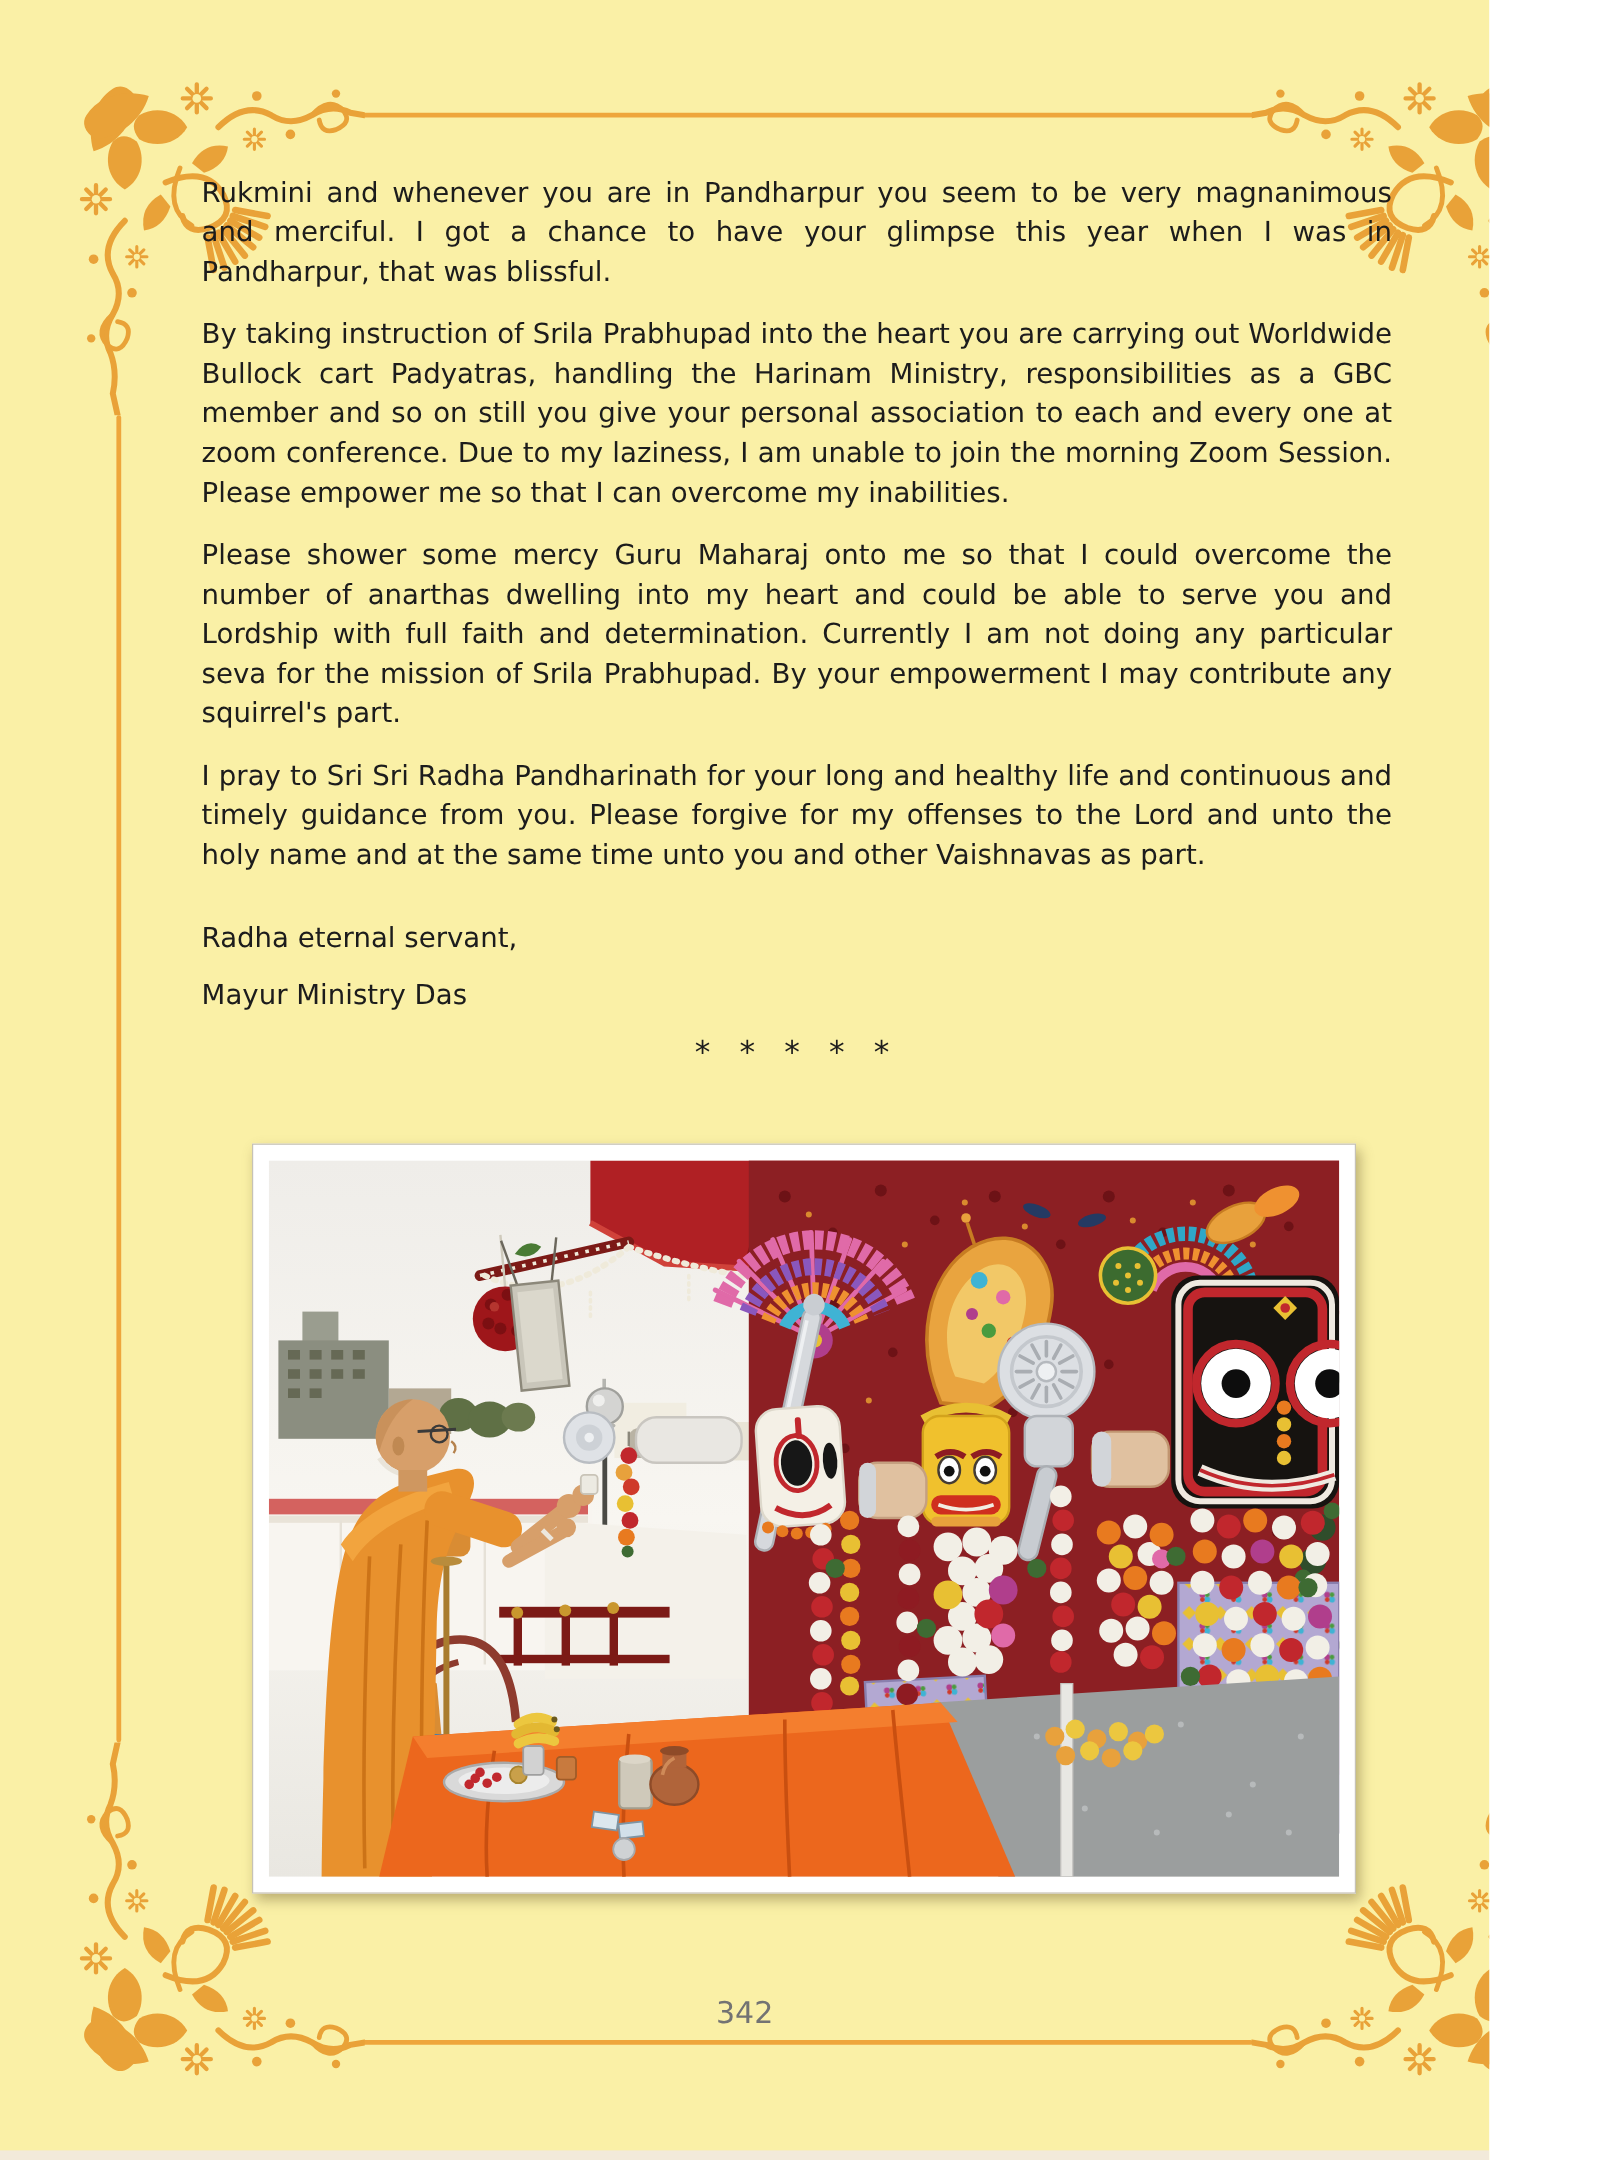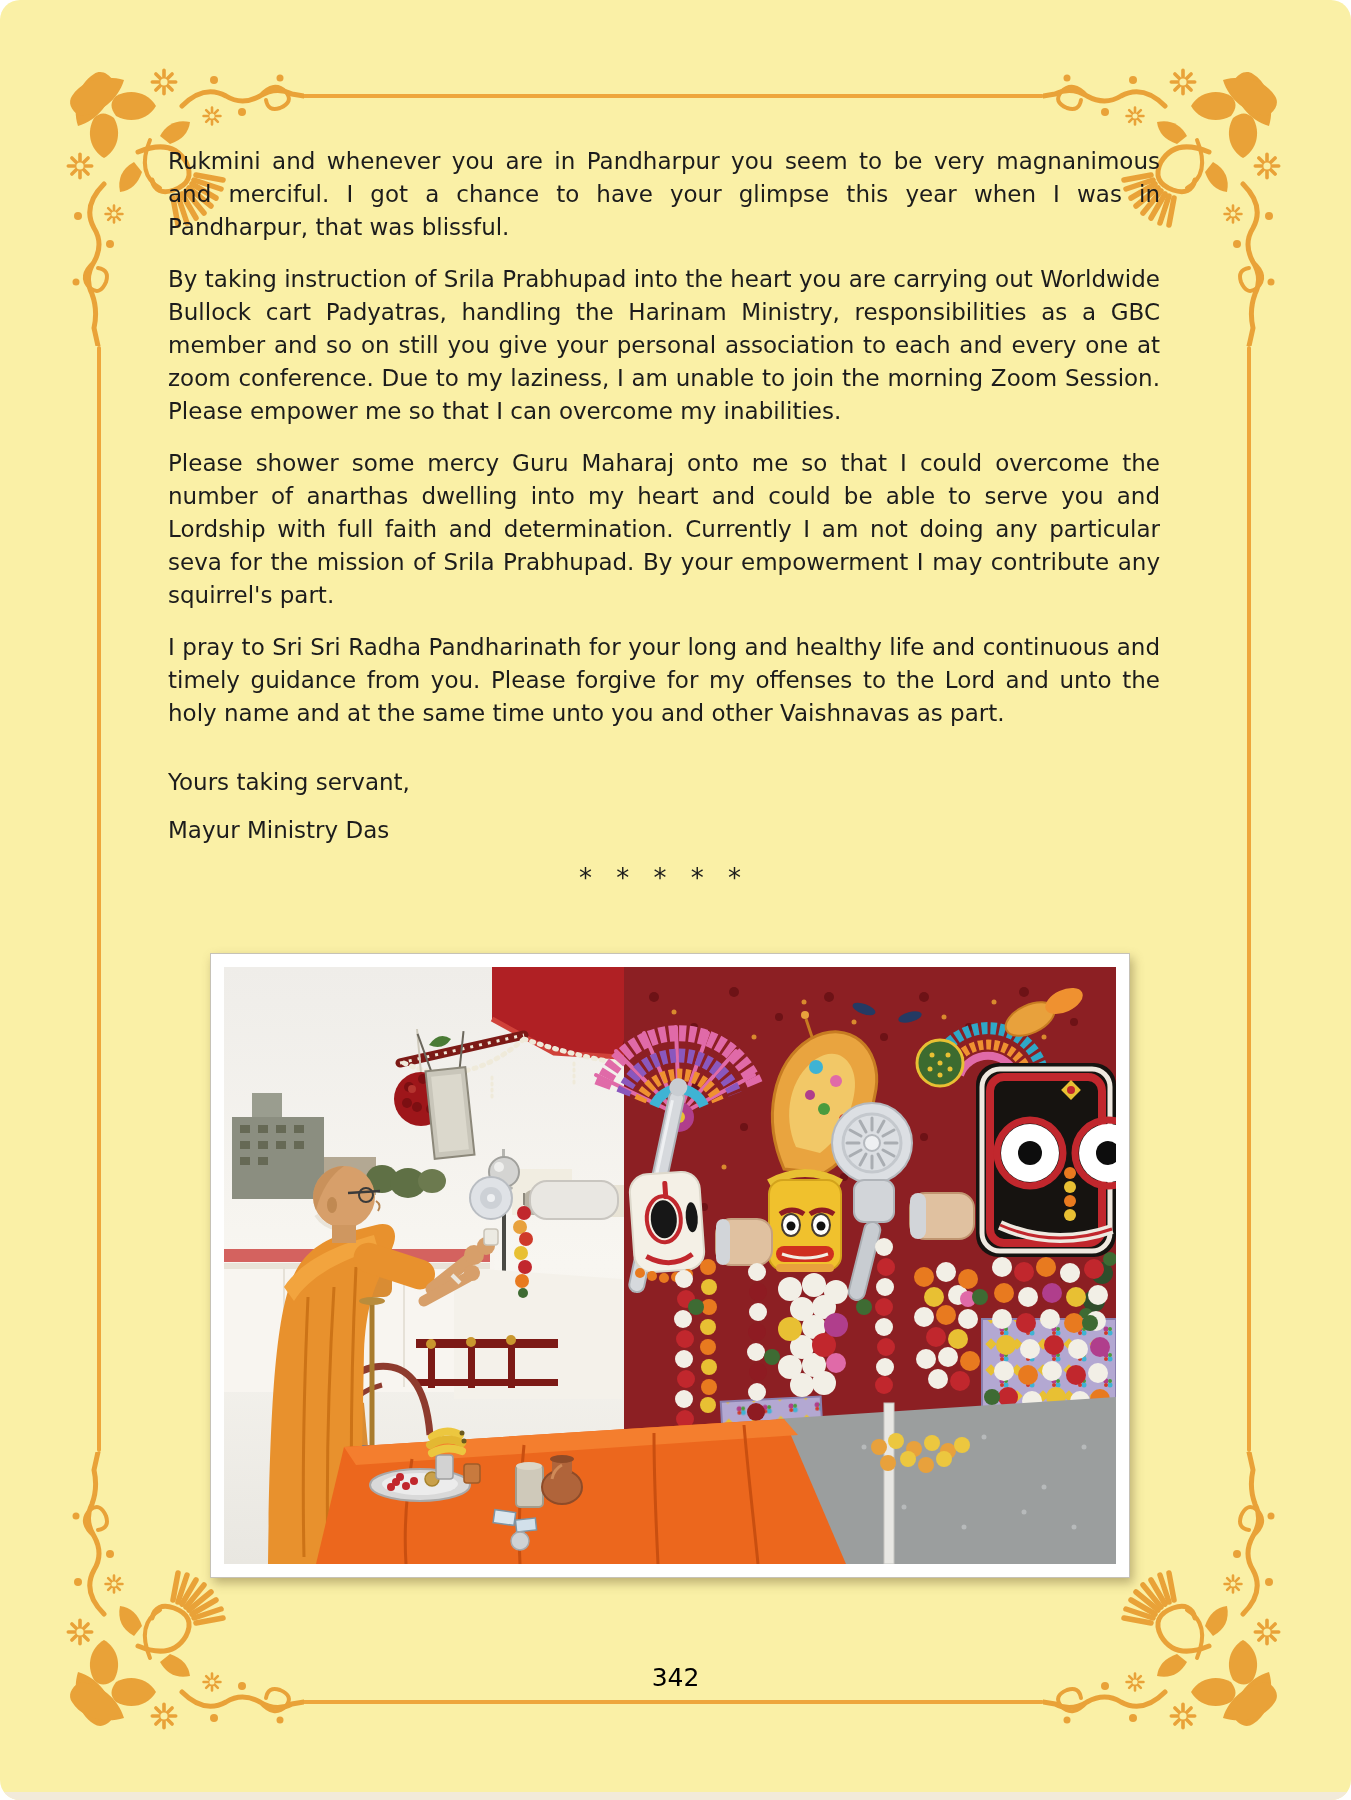--- a/index.html
+++ b/index.html
@@ -1,17 +1,17 @@
 <!DOCTYPE html>
 <html><head>
 <meta charset="utf-8">
 <style>
   html,body{margin:0;padding:0;background:#fff;}
-  .page{position:relative;width:1351px;height:1800px;background:#FAF0A6;overflow:hidden;
-        font-family:"DejaVu Sans",sans-serif;border-radius:20px;}
+  .page{position:relative;width:1241px;height:1800px;background:#FAF0A6;overflow:hidden;
+        font-family:"DejaVu Sans",sans-serif;}
   
   .bline{position:absolute;background:#EEA63C;border-radius:2px;}
   .bline.top{left:302px;top:94px;width:742px;height:4px;}
   .bline.bottom{left:302px;top:1700px;width:742px;height:4px;}
   .bline.left{left:97px;top:346px;width:4px;height:1106px;}
   .bline.right{left:1247px;top:346px;width:4px;height:1106px;}
   .corner{position:absolute;width:240px;height:280px;color:#E9A238;}
   .corner.tl{left:64px;top:66px;}
   .corner.tr{left:1043px;top:66px;transform:scaleX(-1);}
   .corner.bl{left:64px;top:1452px;transform:scaleY(-1);}
@@ -24,21 +24,21 @@
   .closing p{margin:0 0 15px 0;text-align:left;}
   .separator{margin-top:12px;text-align:center;font-size:26px;letter-spacing:8px;
              color:#1C1C1C;}
   
   .photo-frame{position:absolute;left:210px;top:953px;width:892px;background:#FFFFFF;
                padding:13px;border:1px solid #C6C2B6;
                box-shadow:3px 5px 10px rgba(110,95,50,0.45);}
   .photo-frame svg{display:block;width:892px;height:597px;}
   
   .page-number{position:absolute;left:0;top:1663px;width:100%;text-align:center;
-               color:#000000;font-size:25px;}
+               color:#737373;font-size:25px;}
   .page-edge{position:absolute;left:0;bottom:0;width:100%;height:8px;background:#F2EADA;}
 </style>
 </head>
 <body>
 
 <div class="page">
 
   <svg width="0" height="0" style="position:absolute" aria-hidden="true">
     <defs>
       <g id="flower8">
@@ -105,21 +105,21 @@
   <svg class="corner br" viewBox="0 0 240 280">
       <use href="#corner-orn"></use>
     </svg>
 
   <div class="letter">
     <p>Rukmini and whenever you are in Pandharpur you seem to be very magnanimous and merciful. I got a chance to have your glimpse this year when I was in Pandharpur, that was blissful.</p>
     <p>By taking instruction of Srila Prabhupad into the heart you are carrying out Worldwide Bullock cart Padyatras, handling the Harinam Ministry, responsibilities as a GBC member and so on still you give your personal association to each and every one at zoom conference. Due to my laziness, I am unable to join the morning Zoom Session. Please empower me so that I can overcome my inabilities.</p>
     <p>Please shower some mercy Guru Maharaj onto me so that I could overcome the number of anarthas dwelling into my heart and could be able to serve you and Lordship with full faith and determination. Currently I am not doing any particular seva for the mission of Srila Prabhupad. By your empowerment I may contribute any squirrel's part.</p>
     <p>I pray to Sri Sri Radha Pandharinath for your long and healthy life and continuous and timely guidance from you. Please forgive for my offenses to the Lord and unto the holy name and at the same time unto you and other Vaishnavas as part.</p>
     <div class="closing">
-      <p>Yours taking servant,</p>
+      <p>Radha eternal servant,</p>
       <p>Mayur Ministry Das</p>
     </div>
     <div class="separator">* * * * *</div>
   </div>
 
   <div class="photo-frame">
     <svg viewBox="0 0 892 597" role="img" aria-label="A devotee in saffron robes offers worship to the garlanded deities of Jagannath, Baladeva and Subhadra on a decorated festival cart with a red canopy">
       <defs>
         <linearGradient id="sky" x1="0" y1="0" x2="0" y2="1">
           <stop offset="0" stop-color="#EFEDE9"></stop>

